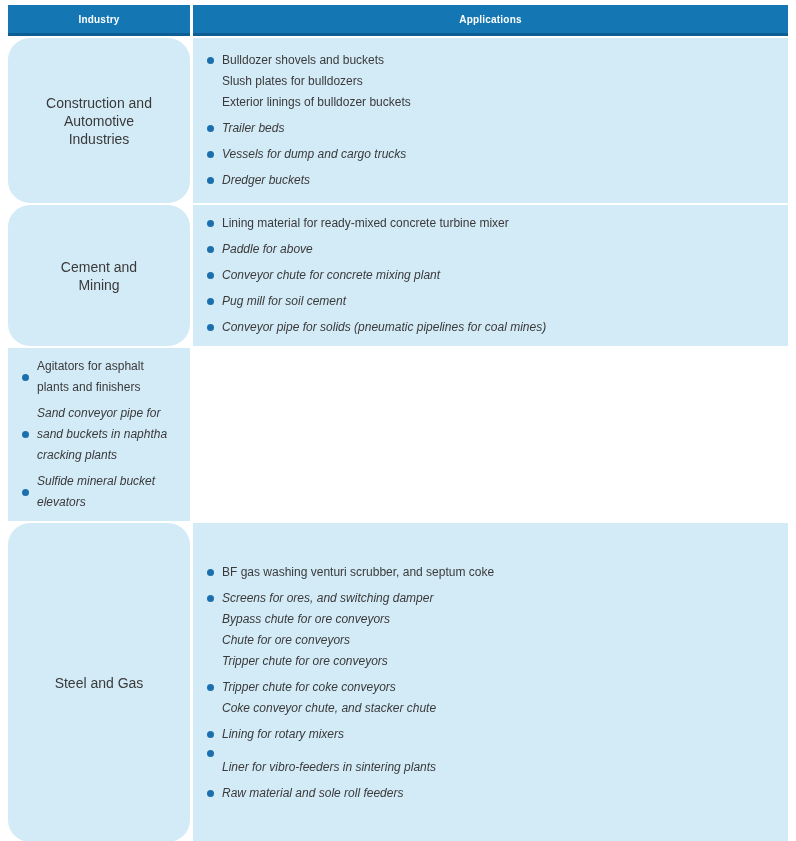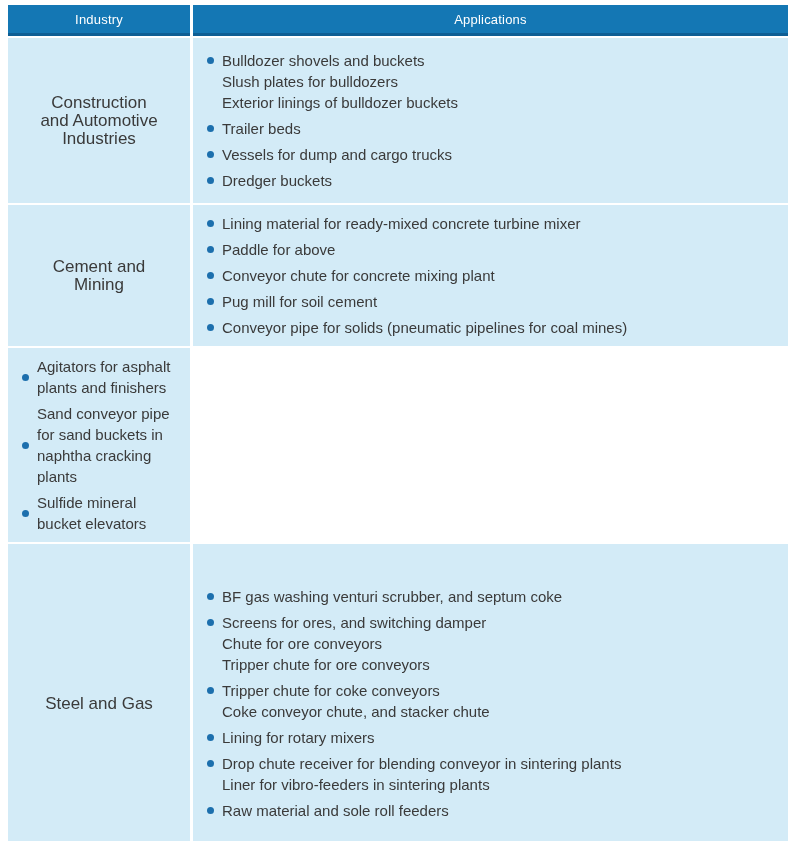--- a/index.html
+++ b/index.html
@@ -22,42 +22,43 @@
   .header-row,.row{
     display:grid;
     grid-template-columns:182px 1fr;
     column-gap:3px;
     background:var(--gap);
     margin-bottom:2px;
   }
   .header-cell{
     background:var(--header-bg);
     color:var(--header-text);
-    font-size:13px;
-    font-weight:normal;
+    font-size:10px;
+    font-weight:bold;
     letter-spacing:0.2px;
     display:flex;align-items:center;justify-content:center;
     height:28px;
     border-bottom:3px solid var(--header-bg-edge);
   }
   .industry-cell{
     background:var(--row-bg);
     display:flex;align-items:center;justify-content:center;
     text-align:center;
-    font-size:17px;
+    font-size:14px;
     line-height:18px;
     padding:0 32px;
+    border-radius:22px;
   }
   .apps-cell{
     background:var(--row-bg);
     display:flex;flex-direction:column;justify-content:center;
     padding:8px 12px 8px 14px;
-    font-size:15px;
-  }
-  .group + .group{margin-top:5px;}
+    font-size:12px;
+  }
+  .group + .group{margin-top:5px;font-style:italic;}
   .line{display:flex;align-items:center;line-height:21px;}
   .bullet{
     width:7px;height:7px;border-radius:50%;
     background:var(--bullet);
     margin-right:8px;flex:0 0 auto;
   }
   .line.cont .bullet{visibility:hidden;}
   #rows .row:nth-child(1){min-height:165px;}
   #rows .row:nth-child(2){min-height:139px;}
   #rows .row:nth-child(3){min-height:97px;}
@@ -177,20 +178,24 @@
               <span class="txt">BF gas washing venturi scrubber, and septum coke</span>
             </div>
           </div>
           <div class="group">
             <div class="line">
               <span class="bullet"></span>
               <span class="txt">Screens for ores, and switching damper</span>
             </div>
             <div class="line cont">
               <span class="bullet"></span>
+              <span class="txt">Bypass chute for ore conveyors</span>
+            </div>
+            <div class="line cont">
+              <span class="bullet"></span>
               <span class="txt">Chute for ore conveyors</span>
             </div>
             <div class="line cont">
               <span class="bullet"></span>
               <span class="txt">Tripper chute for ore conveyors</span>
             </div>
           </div>
           <div class="group">
             <div class="line">
               <span class="bullet"></span>
@@ -203,21 +208,20 @@
           </div>
           <div class="group">
             <div class="line">
               <span class="bullet"></span>
               <span class="txt">Lining for rotary mixers</span>
             </div>
           </div>
           <div class="group">
             <div class="line">
               <span class="bullet"></span>
-              <span class="txt">Drop chute receiver for blending conveyor in sintering plants</span>
             </div>
             <div class="line cont">
               <span class="bullet"></span>
               <span class="txt">Liner for vibro-feeders in sintering plants</span>
             </div>
           </div>
           <div class="group">
             <div class="line">
               <span class="bullet"></span>
               <span class="txt">Raw material and sole roll feeders</span>

